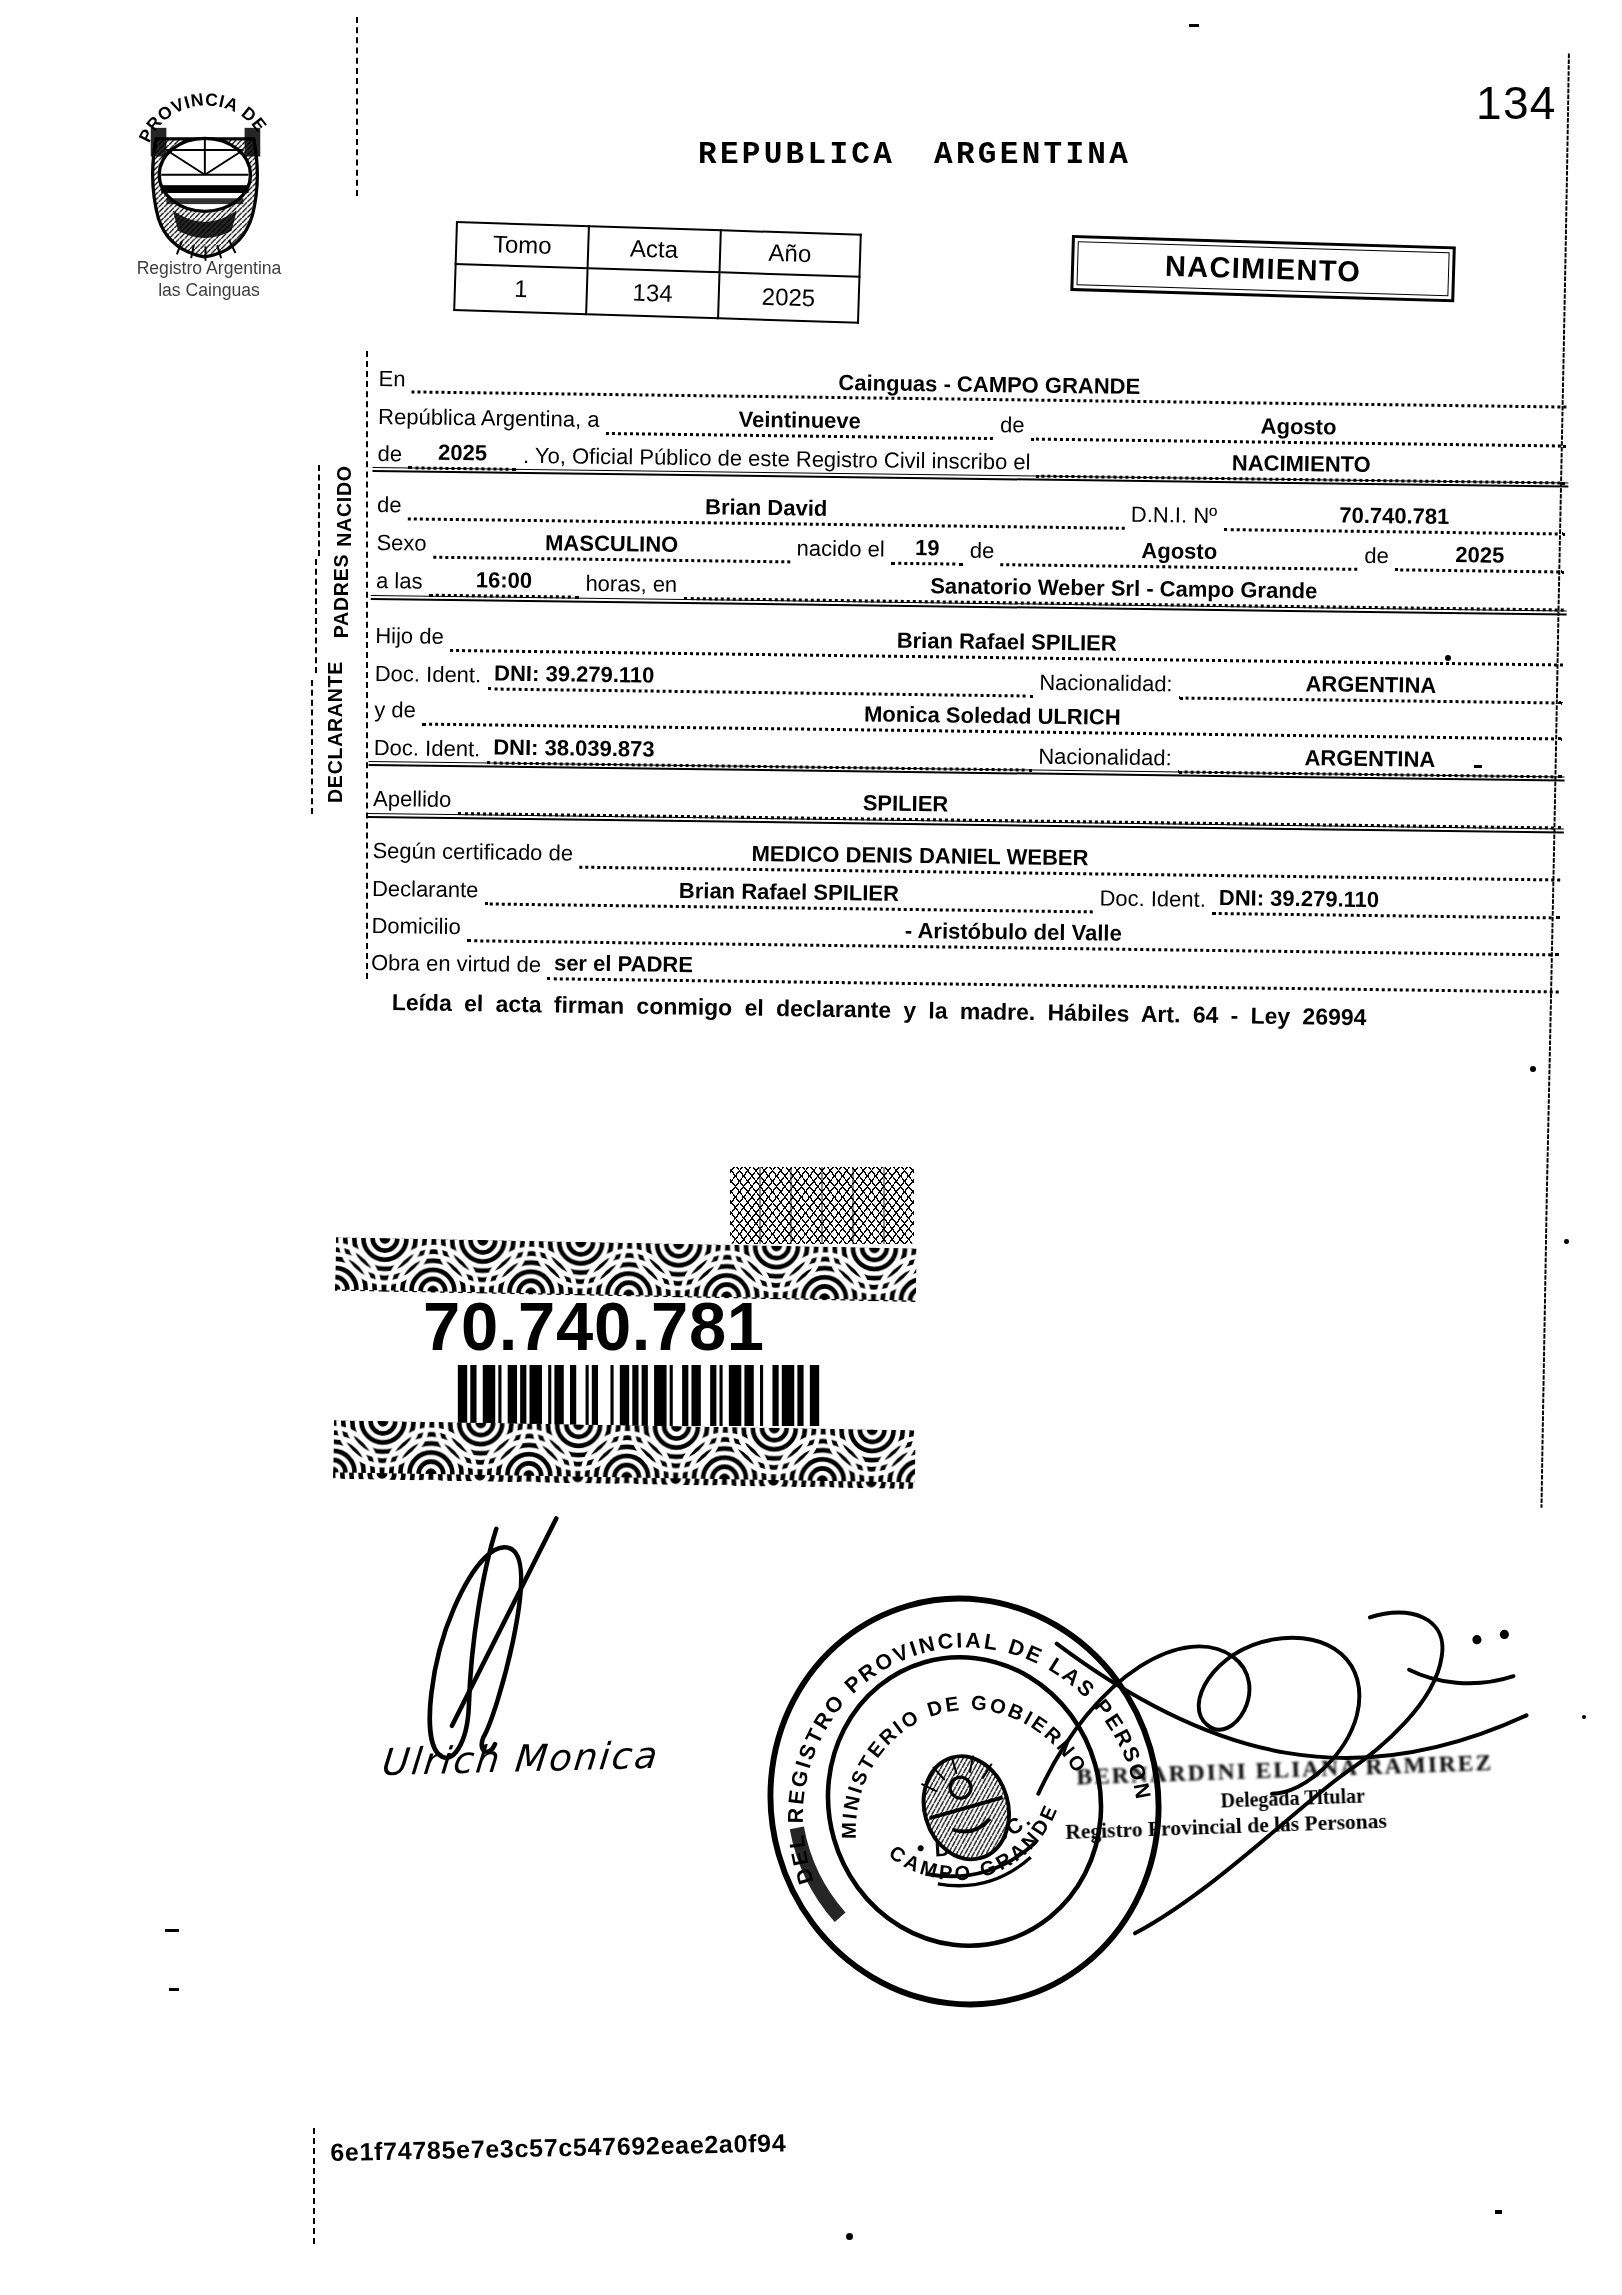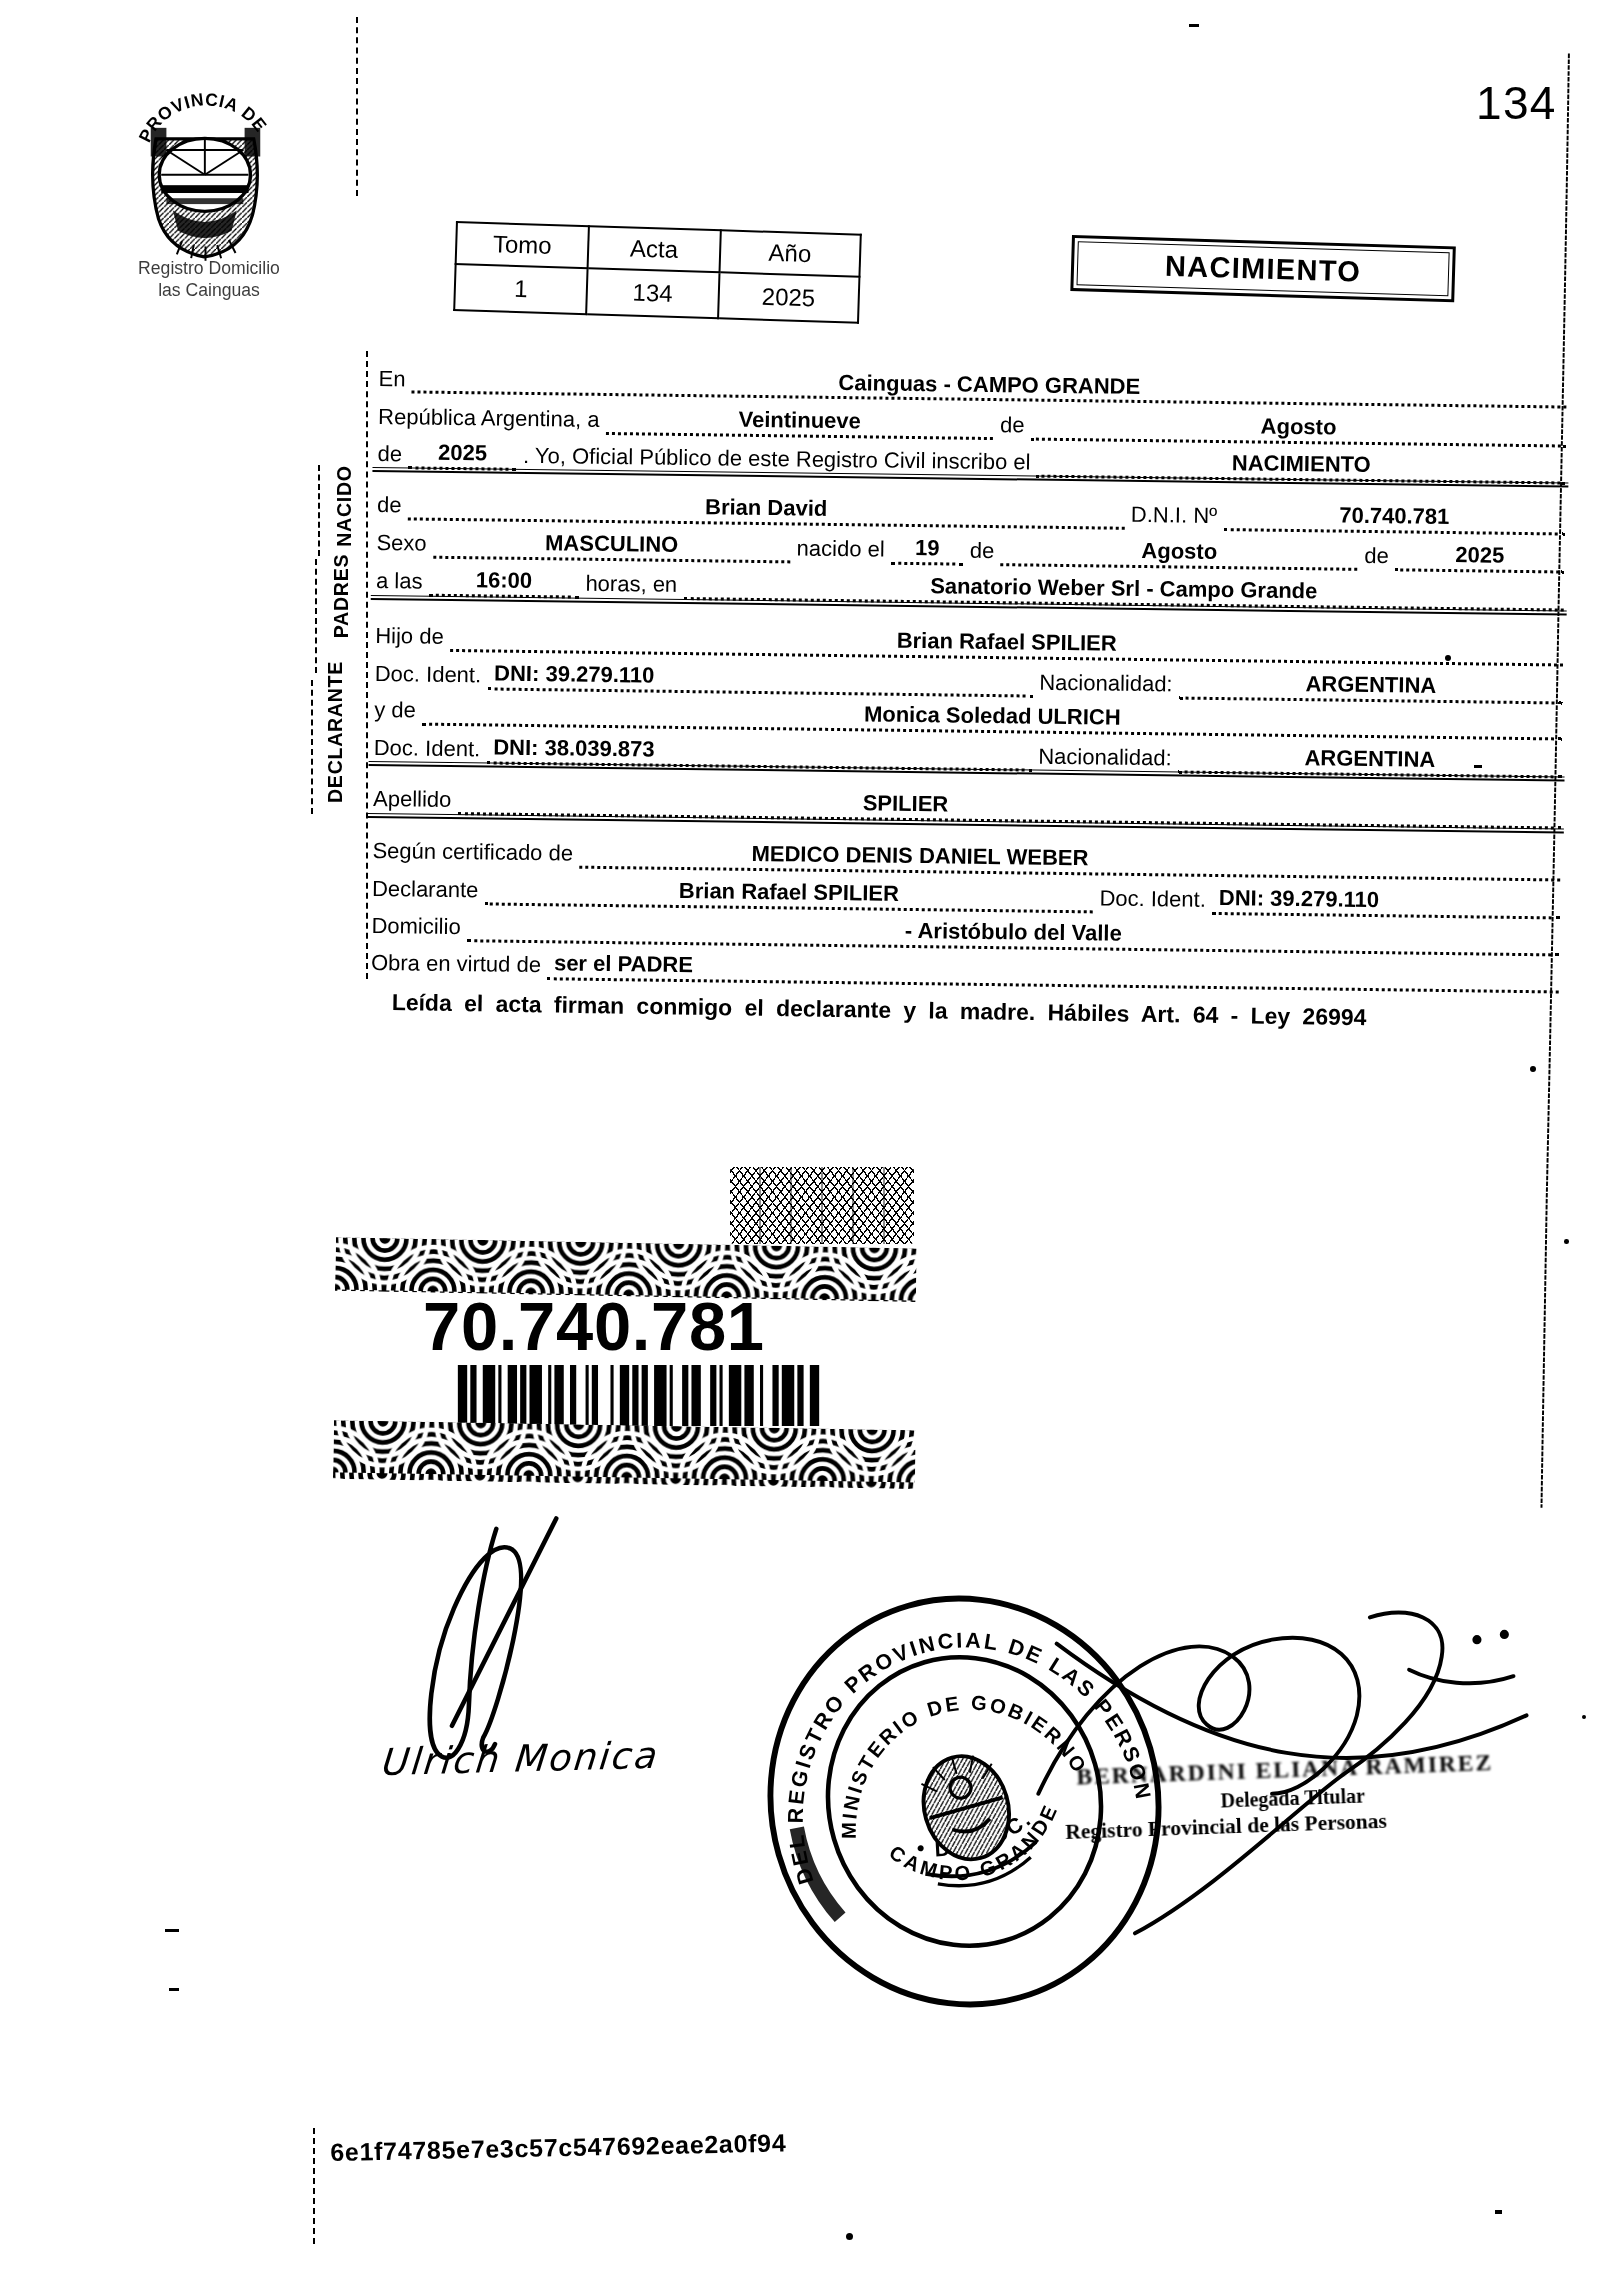--- a/index.html
+++ b/index.html
@@ -127,32 +127,33 @@
     <path d="M70 205 Q119 240 168 205 L160 236 Q119 258 78 236 Z" fill="#000" opacity=".85"></path>
     <g stroke="#000" stroke-width="3">
       <path d="M84 252 L76 272"></path>
         <path d="M102 258 L98 278"></path>
         <path d="M120 260 L120 282"></path>
       <path d="M138 258 L144 278"></path>
         <path d="M156 250 L166 270"></path>
     </g>
   </svg>
   <div class="logo-caption">
-    <div>Registro Domicilio</div>
+    <div>Registro Argentina</div>
     <div>las Cainguas</div>
   </div>
 
   <div class="dash-v" style="left:356px;top:17px;height:179px;"></div>
 
   <div class="pagenum">134</div>
 
   <svg style="position:absolute;left:1514px;top:51px;" width="85" height="1462" viewBox="0 0 130 2240">
     <path d="M 84 4 C 80 280 74 560 68 860 C 63 1150 56 1480 50 1760 C 47 1940 44 2100 42 2232" fill="none" stroke="#000" stroke-width="3" stroke-dasharray="7 2"></path>
   </svg>
 
+  <div class="title">REPUBLICA ARGENTINA</div>
 
   <table class="rec">
     <tbody>
         <tr class="h">
       <td style="width:131px">Tomo</td>
       <td style="width:131px">Acta</td>
       <td style="width:140px">Año</td>
     </tr>
     <tr class="v">
       <td>1</td>

